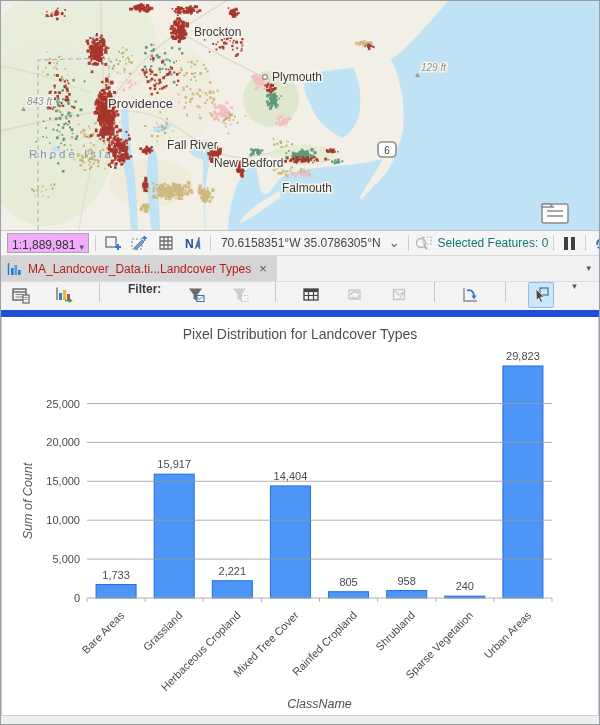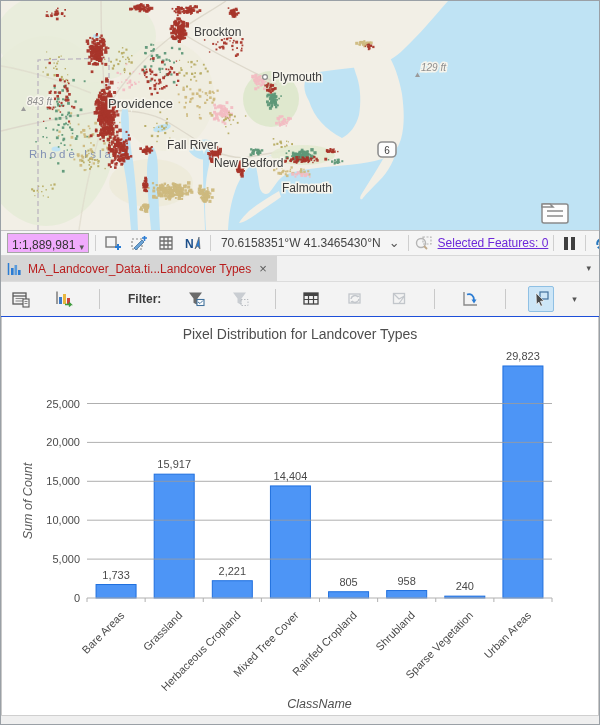--- a/index.html
+++ b/index.html
@@ -14,33 +14,33 @@
   #map-statusbar { flex:none; height:26px; background:#f5f5f5; border-top:1px solid #c4c4c4; border-bottom:1px solid #d8d8d8;
     display:flex; align-items:center; padding:0 6px; gap:6px; font-size:12px; color:#3d3d3d; }
   .sb-sep { width:1px; height:16px; background:#cfcfcf; flex:none; }
   #scale-combo { width:92px; height:20px; background:#f0abfc; border:1px solid #a6a6a6; display:flex; align-items:flex-end; padding:0 4px; gap:4px; }
   #scale-combo .val { flex:1; font-size:12px; color:#333; white-space:nowrap; }
   .dd-arrow { font-size:9px; color:#555; line-height:1; }
   .sb-btn { width:21px; height:20px; display:flex; align-items:center; justify-content:center; flex:none; }
   #coords { color:#444; white-space:nowrap; margin-left:4px; }
   #coords-chevron { font-size:13px; color:#555; line-height:0.5; margin:0 2px; }
   #sel-group { margin-left:auto; display:flex; align-items:center; gap:5px; }
-  #sel-label { color:#6d28d9; white-space:nowrap;text-decoration:underline; }
+  #sel-label { color:#0f766e; white-space:nowrap; }
   .pause-bars { display:flex; gap:3px; }
   .pause-bars i { width:4px; height:13px; background:#3f3f3f; }
 
   
   #tabstrip { flex:none; height:26px; background:#f1f1f1; border-bottom:1px solid #dcdcdc; display:flex; align-items:stretch; }
   #chart-tab { background:#d5d5d5; display:flex; align-items:center; gap:6px; padding:0 8px 0 6px; max-width:280px; }
   #chart-tab .title { font-size:12px; color:#b91c1c; white-space:nowrap; }
   #tab-close { font-size:13px; color:#5a5a5a; padding:0 2px; }
   #tabstrip-end { margin-left:auto; display:flex; align-items:center; padding-right:8px; }
 
   
-  #chart-toolbar { flex:none; height:35px; background:#f3f3f3; border-bottom:1px solid #1d4ed8; display:flex; align-items:center; padding:0 6px; gap:18px; }
+  #chart-toolbar { flex:none; height:35px; background:#f3f3f3; border-bottom:7px solid #1d4ed8; display:flex; align-items:flex-start; padding:0 6px; gap:18px; }
   .tb-btn { width:26px; height:26px; border:1px solid transparent; display:flex; align-items:center; justify-content:center; flex:none; border-radius:2px; }
   .tb-btn.active { background:#cde6f7; border-color:#8fc0e4; }
   .tb-sep { width:1px; height:20px; background:#c9c9c9; margin:0 4px; flex:none; }
   #filter-label { font-weight:bold; font-size:12px; color:#3c3c3c; margin:0 4px 0 6px; }
   #toolbar-end { margin-left:auto; display:flex; align-items:center; gap:3px; padding-right:4px; }
 
   
   #chart-panel { position:relative; flex:1; background:#fff; border-left:1px solid #c9c9c9; border-right:1px solid #c9c9c9; overflow:hidden; }
   #chart-title { position:absolute; top:9px; left:0; width:100%; text-align:center; font-size:14px; color:#4e4e4e; }
   #chart-svg-holder { position:absolute; inset:0; }
@@ -2469,21 +2469,21 @@
         <path d="M2,2 h12 v12 h-12 Z M2,6 h12 M2,10 h12 M6,2 v12 M10,2 v12" fill="none" stroke="#6e6e6e" stroke-width="1.3"></path>
       </svg>
     </div>
     <div class="sb-btn">
       <svg width="18" height="17" viewBox="0 0 18 17">
         <text x="1" y="13" font-size="12" font-weight="bold" fill="#1b4e8a" font-family="Liberation Sans, sans-serif">N</text>
         <path d="M11,14 L15,2 L16,14 L13.5,11 Z" fill="#2b7cd3" stroke="#555" stroke-width="0.6"></path>
       </svg>
     </div>
     <div class="sb-sep"></div>
-    <span id="coords">70.6158351°W 41.3465430°N</span>
+    <span id="coords">70.6158351°W 35.0786305°N</span>
     <span id="coords-chevron">⌄</span>
     <div id="sel-group">
       <div class="sb-sep"></div>
       <svg width="19" height="17" viewBox="0 0 19 17">
         <circle cx="7" cy="8" r="4.5" fill="none" stroke="#b5b5b5" stroke-width="1.4"></circle>
         <line x1="10" y1="11" x2="13" y2="14" stroke="#c0a98a" stroke-width="1.8"></line>
         <rect x="9" y="2" width="8" height="7" fill="none" stroke="#b5b5b5" stroke-width="1.2" stroke-dasharray="2,1.5"></rect>
       </svg>
       <span id="sel-label">Selected Features: 0</span>
       <div class="sb-sep"></div>

